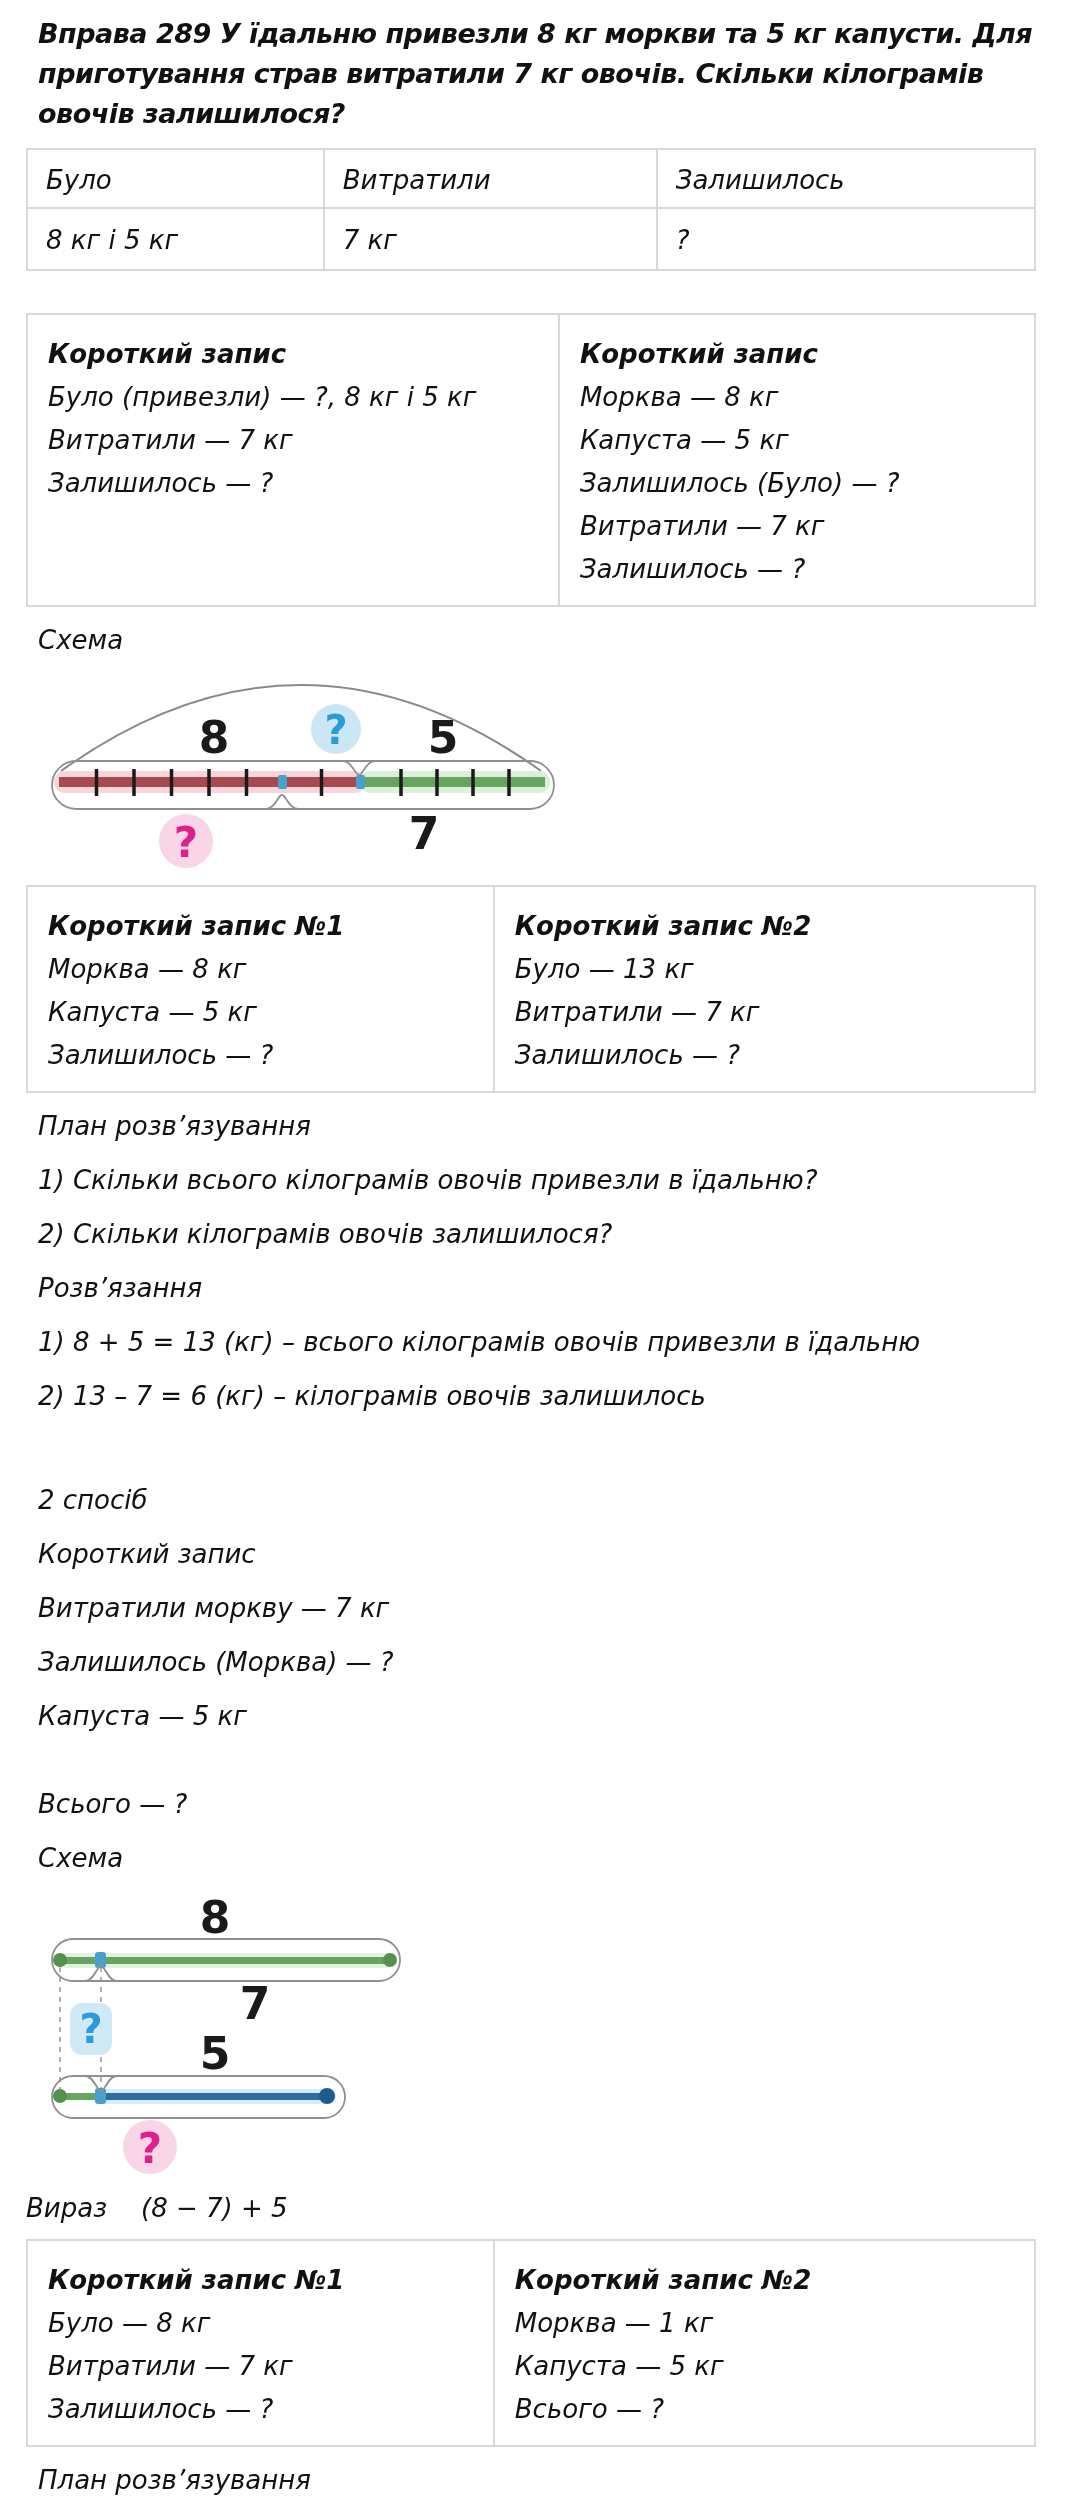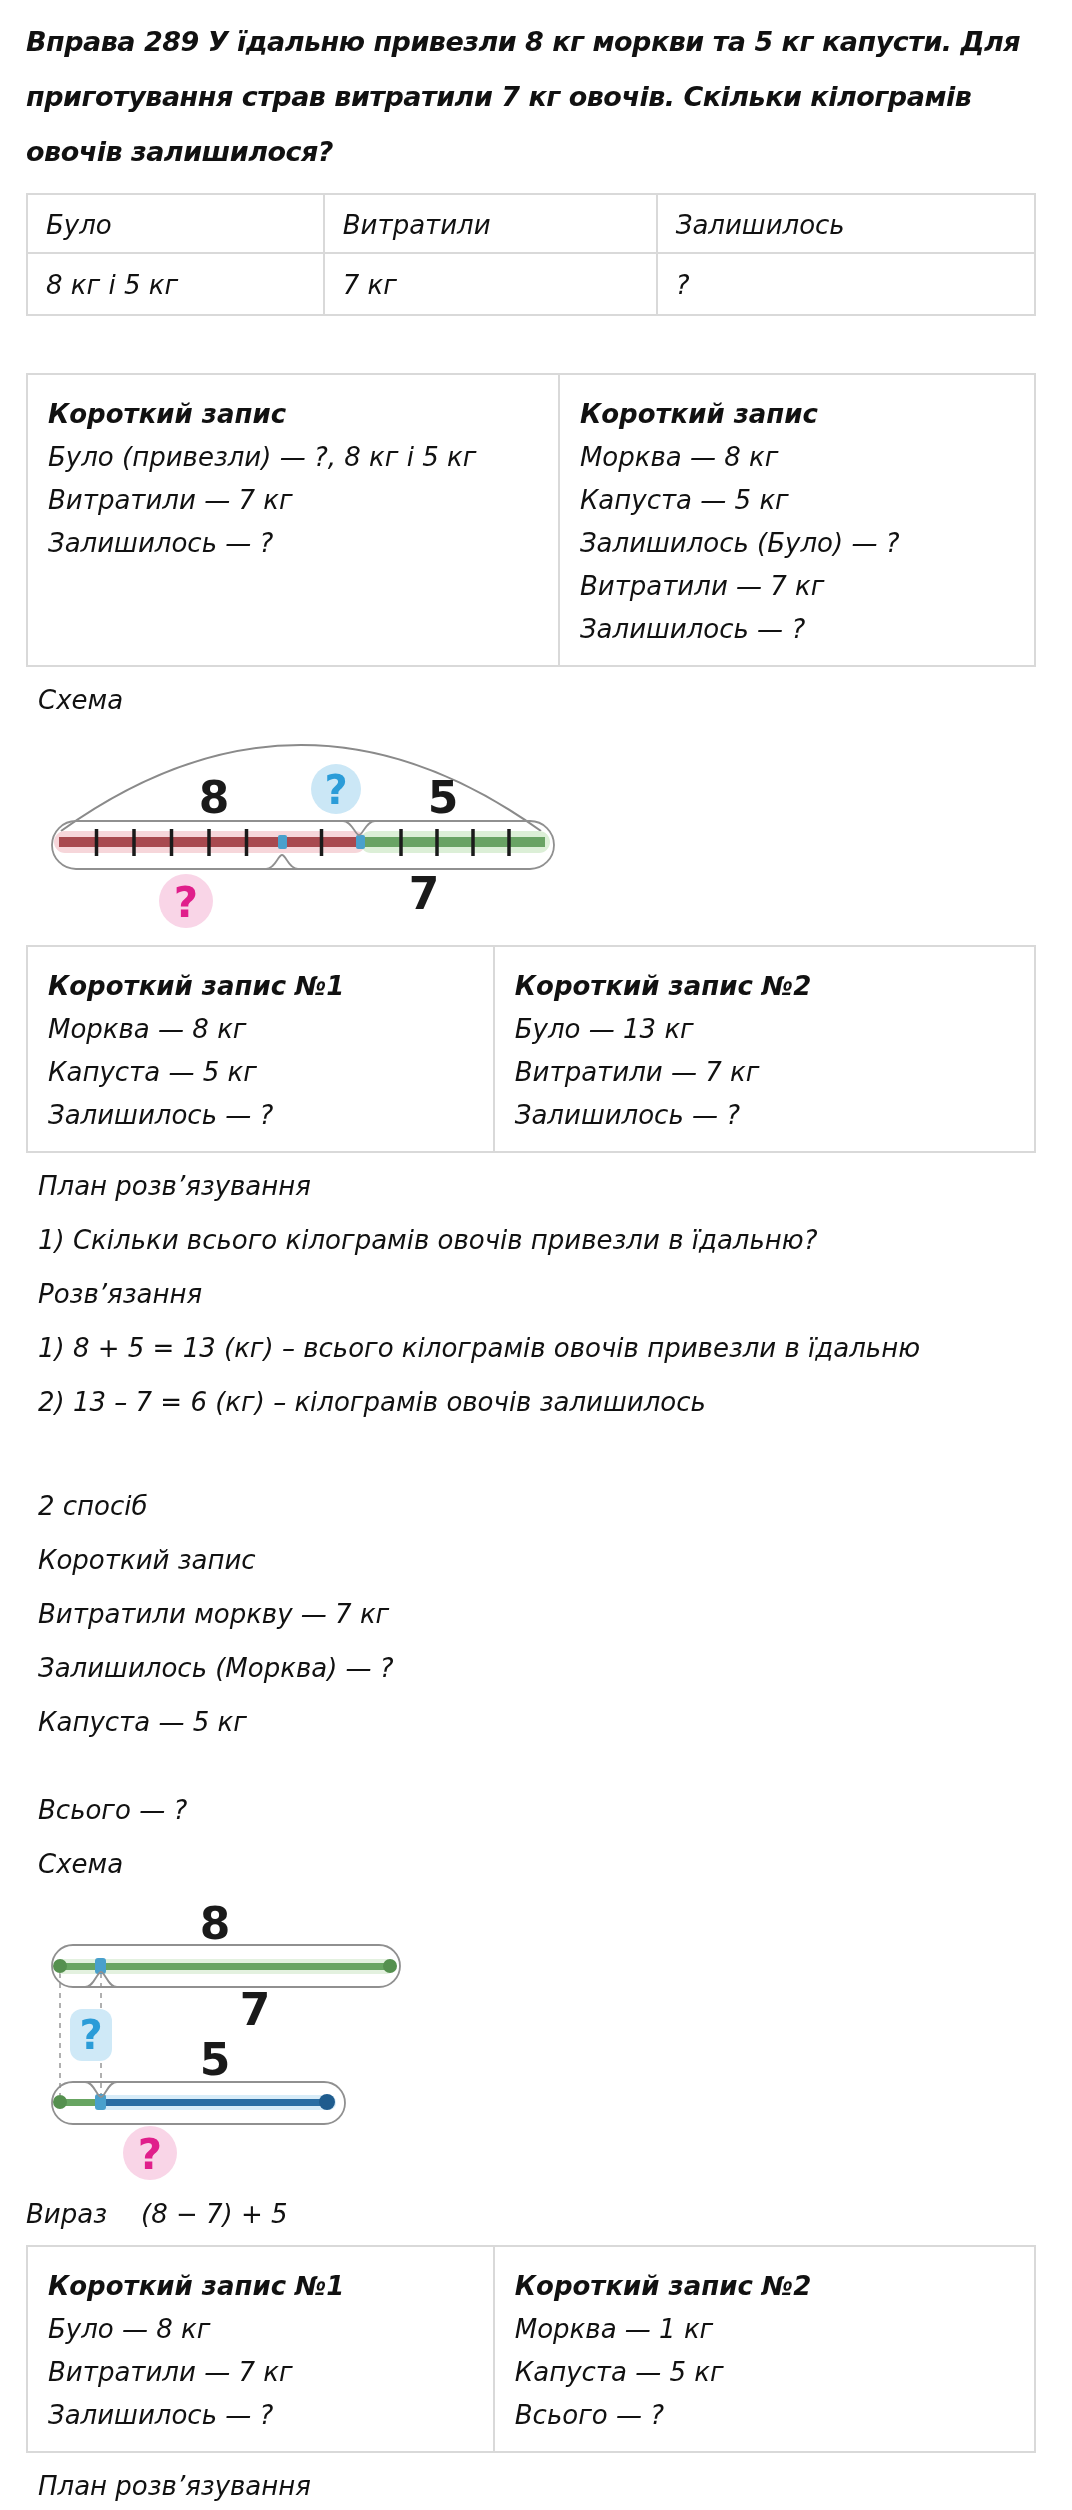--- a/index.html
+++ b/index.html
@@ -1,24 +1,24 @@
 <!DOCTYPE html>
 <html><head>
 <meta charset="utf-8">
 <style>
   html,body{margin:0;padding:0;background:#ffffff;}
   body{width:1072px;color:#111;font-family:"DejaVu Sans",sans-serif;}
   .page{padding:14px 36px 18px 26px;}
   .hw{font-style:italic;}
-  .title{font-size:27px;font-weight:bold;line-height:55px;letter-spacing:-0.5px;margin:0 0 14px 0;}
+  .title{font-size:27px;font-weight:bold;line-height:40px;letter-spacing:-0.5px;margin:0 0 14px 12px;}
   table{border-collapse:collapse;width:100%;table-layout:fixed;}
   td,th{border:2px solid #d9d9d9;vertical-align:top;text-align:left;font-weight:normal;}
   .t1 th{padding:15px 18px 12px 18px;font-size:26px;height:30px;}
   .t1 td{padding:16px 5px 14px 18px;font-size:26px;height:30px;}
-  .t1{margin-bottom:57px;}
+  .t1{margin-bottom:42px;}
   .rec td{padding:18px 20px 14px 20px;}
   .rec p{margin:0;font-size:26px;line-height:43px;}
   .rec p.rt{font-weight:bold;}
   .line{font-size:26px;line-height:42px;margin:12px;}
   .gap-s{height:22px;}
   .gap-m{height:38px;}
   .expr{margin:6px 0 10px 0;}
   .expr .ex-val{margin-left:34px;}
   .dia{display:block;}
   .dia text{font-family:"DejaVu Sans",sans-serif;}
@@ -123,20 +123,21 @@
         <p>Було — 13 кг</p>
         <p>Витратили — 7 кг</p>
         <p>Залишилось — ?</p>
       </td>
     </tr>
   </tbody>
     </table>
 
   <p class="line hw">План розв’язування</p>
   <p class="line hw">1) Скільки всього кілограмів овочів привезли в їдальню?</p>
+  <p class="line hw">2) Скільки кілограмів овочів залишилося?</p>
   <p class="line hw">Розв’язання</p>
   <p class="line hw">1) 8 + 5 = 13 (кг) – всього кілограмів овочів привезли в їдальню</p>
   <p class="line hw">2) 13 – 7 = 6 (кг) – кілограмів овочів залишилось</p>
 
   <div class="gap-m"></div>
 
   <p class="line hw">2 спосіб</p>
   <p class="line hw">Короткий запис</p>
   <p class="line hw">Витратили моркву — 7 кг</p>
   <p class="line hw">Залишилось (Морква) — ?</p>

